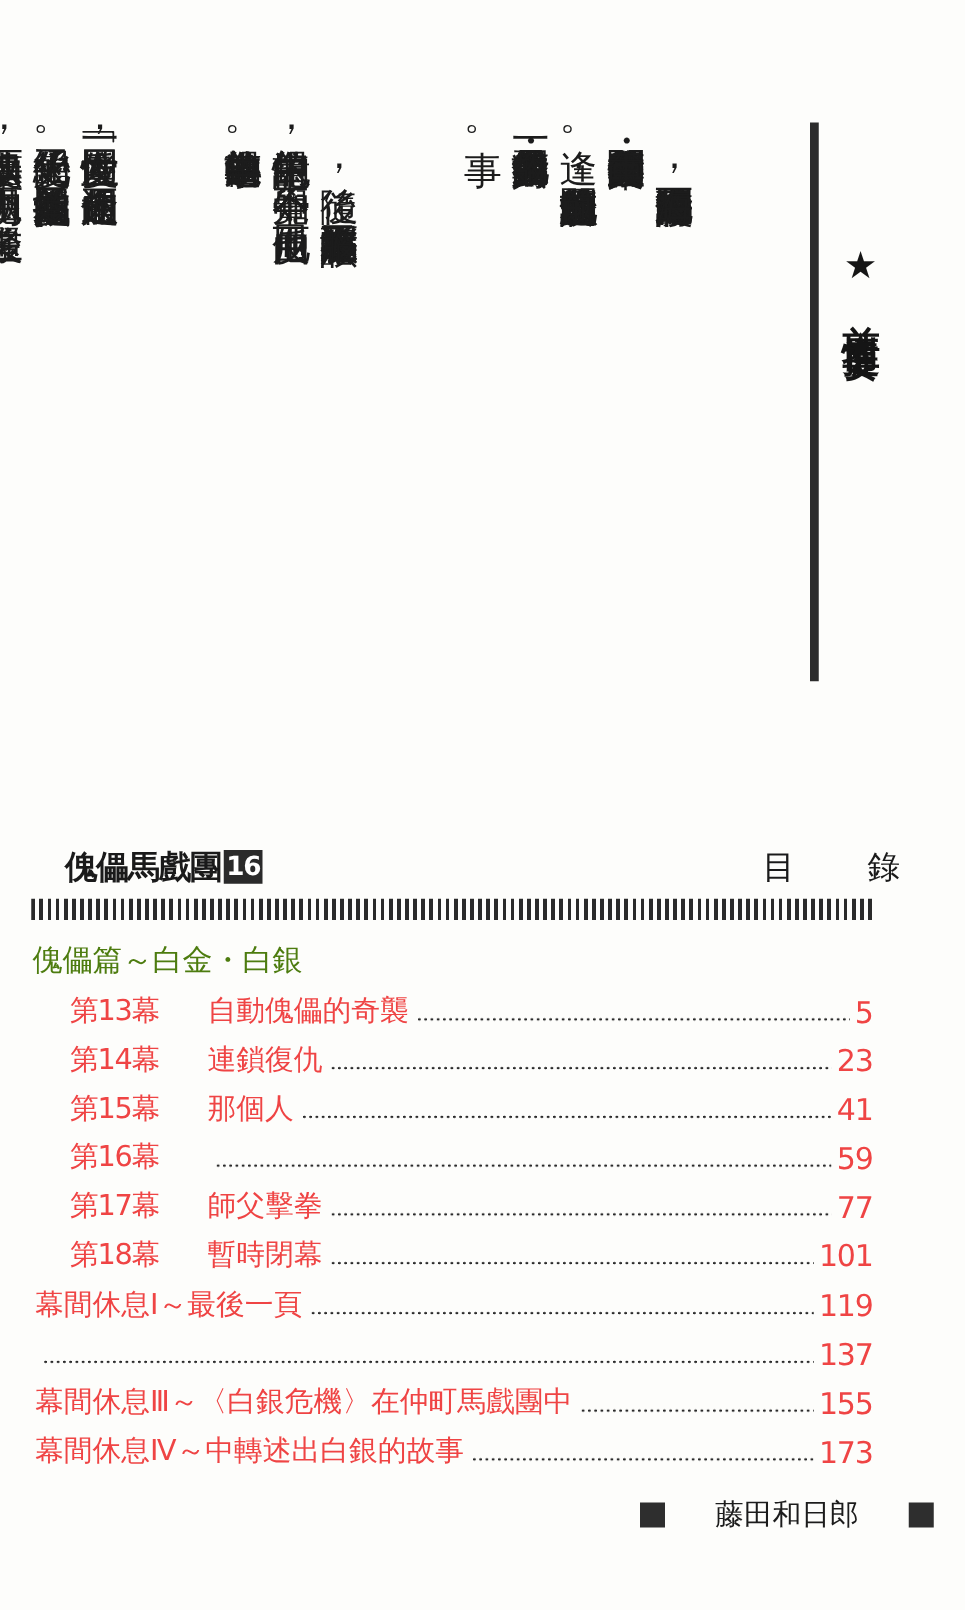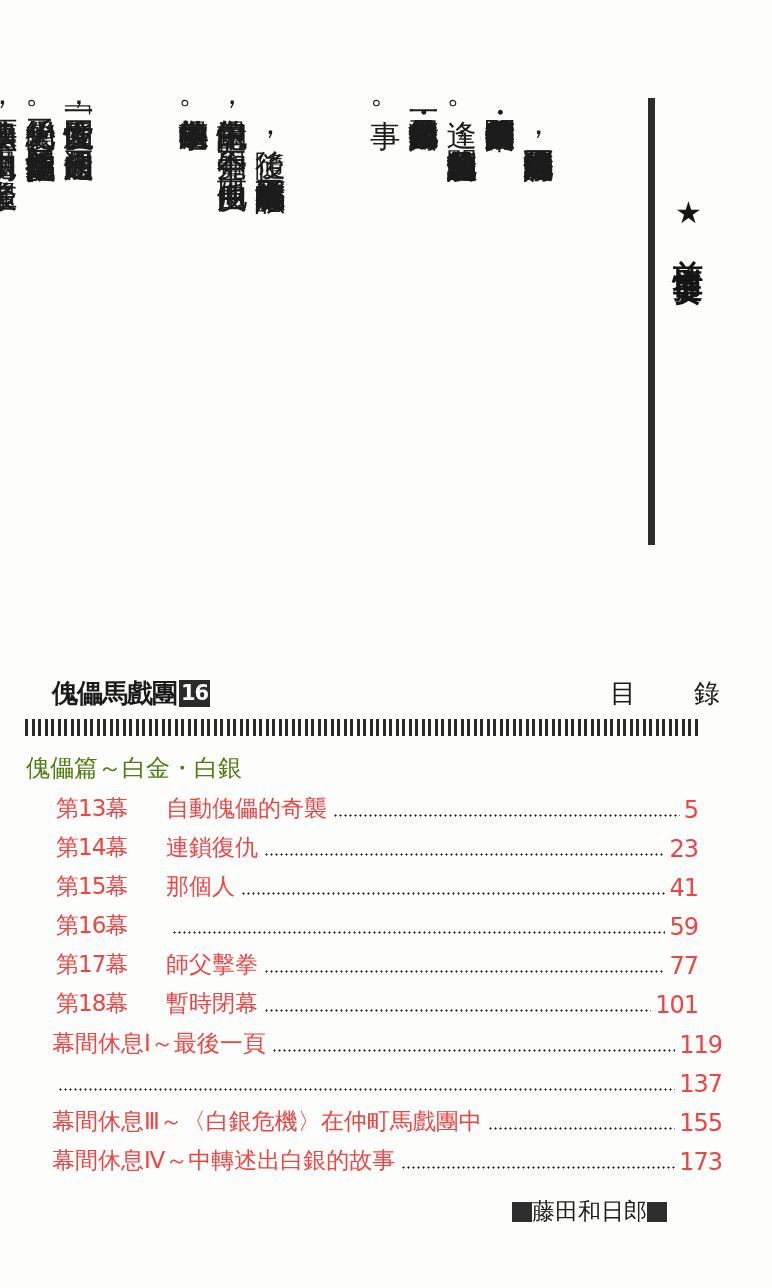--- a/index.html
+++ b/index.html
@@ -32,31 +32,31 @@
   .toc-label-1 { position: absolute; left: 558px; top: 0; font-size: 26px; color: #1a1a1a; }
   .toc-label-2 { position: absolute; left: 642px; top: 0; font-size: 26px; color: #1a1a1a; }
   .barcode-rule {
     position: absolute; left: 25px; top: 719px; width: 673px; height: 17px;
     background: repeating-linear-gradient(90deg, #2a2a2a 0 3px, transparent 3px 6.5px);
   }
   .toc-list { position: absolute; left: 0; top: 748px; width: 772px; }
   .toc-row { position: absolute; height: 36px; display: flex; align-items: flex-end; white-space: nowrap; }
   .arc-title { left: 26px; font-size: 24px; color: #4d7c0f; }
   .toc-entry { left: 56px; width: 642px; font-size: 23px; color: #ef4444; }
-  .toc-entry.intermission { left: 28px; width: 670px; margin-left: 24px; }
+  .toc-entry.intermission { left: 28px; width: 670px; }
   .ch-num { width: 110px; display: inline-block; letter-spacing: -1px; }
   .ch-title { display: inline-block; letter-spacing: 0px; }
   .leader {
     flex: 1; height: 3px; margin: 0 4px 7px 6px;
     background: radial-gradient(circle, #2a2a2a 0.9px, transparent 1.2px) 0 0 / 5px 3px repeat-x;
   }
   .pg { font-size: 24px; text-align: right; letter-spacing: -1px; }
   .author {
     position: absolute; left: 512px; top: 1196px; font-size: 23px; color: #1c1c1c; white-space: nowrap;
-    display: flex; align-items: center;
+    display: flex; align-items: center; gap: 40px;
   }
   .sq { display: inline-block; width: 20px; height: 20px; background: #2e2e2e; }
 </style>
 </head>
 <body>
 
 <section class="synopsis">
   <div class="syn-title">★前情提要★</div>
   <div class="syn-rule"></div>
   <div class="syn-body">

